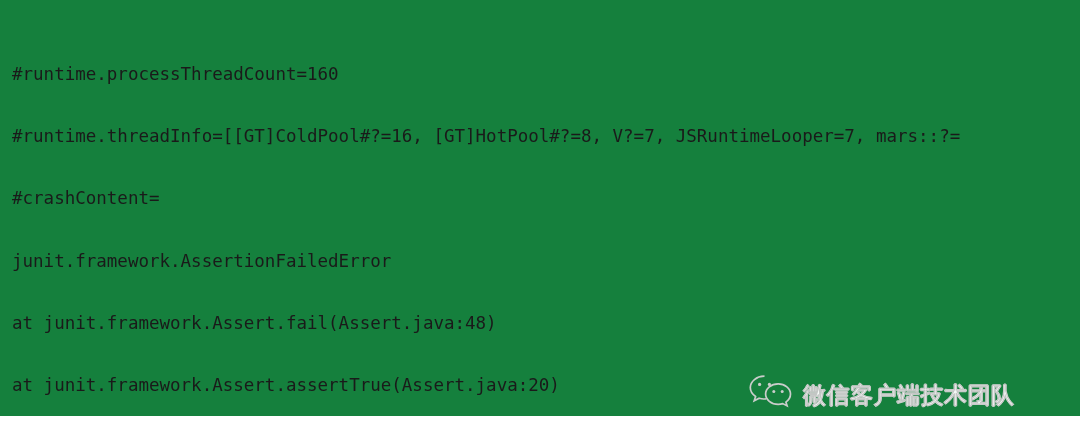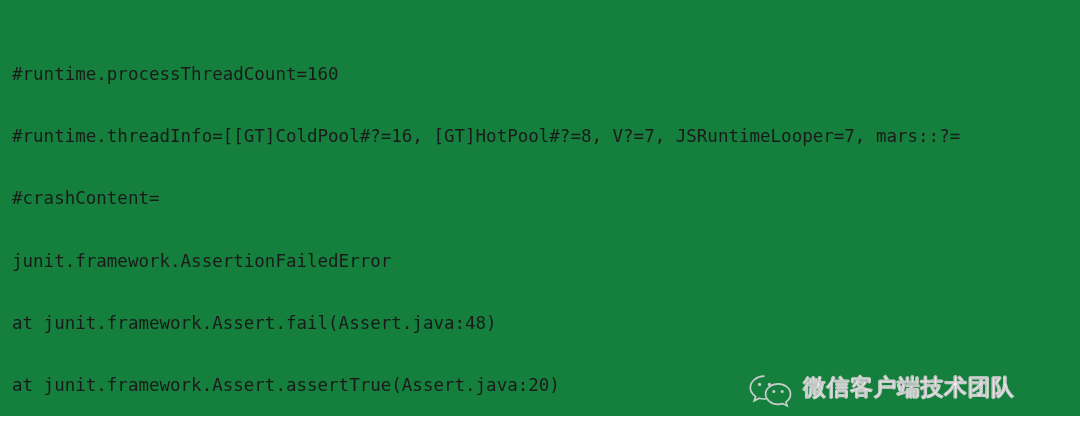--- a/index.html
+++ b/index.html
@@ -35,21 +35,21 @@
     height: 24.2px;
     font-weight: 500;
   }
 
   
   #watermark {
     position: absolute;
     left: 748px;
     top: 374px;
     display: flex;
-    align-items: flex-start;
+    align-items: flex-end;
     gap: 9px;
     opacity: 0.97;
     pointer-events: none;
   }
 
   #wm-logo {
     width: 46px;
     height: 34px;
     flex: 0 0 auto;
   }

